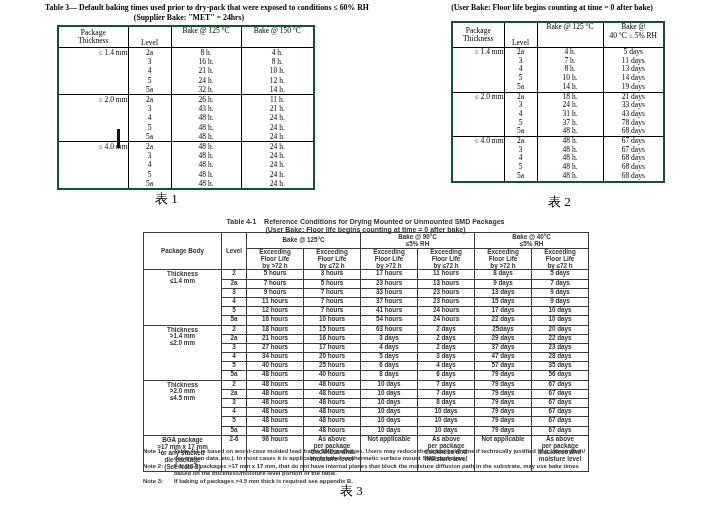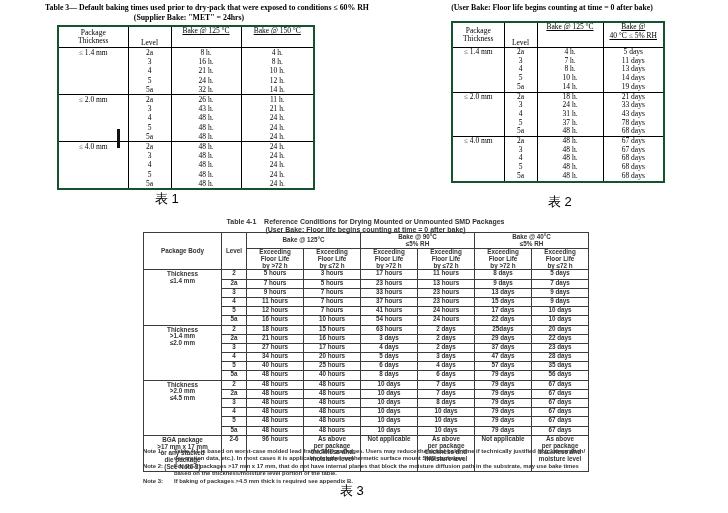--- a/index.html
+++ b/index.html
@@ -16,23 +16,23 @@
   #t2-title{left:376px;top:3px;width:352px;}
 
   
   table.simple{border-collapse:collapse;table-layout:fixed;border:2px solid #14532d;}
   table.simple th, table.simple td{padding:0;margin:0;font-weight:normal;
       font-family:"Liberation Serif", serif;overflow:hidden;}
   table.simple th{border-left:1px solid #000;border-bottom:1px solid #000;
       font-size:7.5px;line-height:8.5px;text-align:center;}
   table.simple td{border-left:1px solid #000;font-size:7.5px;text-align:center;}
   table.simple tr.gs td{border-top:1px solid #000;}
-  table.simple td.gcell{text-align:center;vertical-align:top;padding-left:0;}
+  table.simple td.gcell{text-align:right;vertical-align:top;padding-left:0;}
   table.simple th.th-level{vertical-align:bottom;}
-  table.simple th.th-bake{vertical-align:top;text-decoration:underline;}
+  table.simple th.th-bake{vertical-align:top;}
   #t1{left:57px;top:25px;width:256px;}
   #t1 td{height:9.2px;line-height:9.2px;}
   #t1 th{height:20px;}
   #t2{left:451px;top:21px;width:212px;}
   #t2 td{height:8.7px;line-height:8.7px;}
   #t2 th{height:24px;}
 
   
   #t3-title{left:143px;top:218px;width:445px;text-align:center;color:#333;
       font-family:"Liberation Sans", sans-serif;font-weight:bold;font-size:7px;line-height:7.5px;}
@@ -46,21 +46,21 @@
   table.scan thead tr.r2 th{height:19px;vertical-align:middle;}
   table.scan td{height:8.2px;vertical-align:top;}
   table.scan td.gcell{vertical-align:top;padding-top:1px;}
 
   
   #notes{left:143px;top:448px;width:452px;color:#333;
       font-family:"Liberation Sans", sans-serif;font-weight:bold;font-size:5.9px;line-height:7px;}
   .note{display:grid;grid-template-columns:29px 1fr;column-gap:2px;margin-bottom:1px;}
 
   
-  .cjk{font-family:Liberation Sans, sans-serif;font-size:13px;color:#000;}
+  .cjk{font-family:Liberation Serif, serif;font-size:13px;color:#000;}
   #cap1{left:155px;top:190px;}
   #cap2{left:548px;top:193px;}
   #cap3{left:340px;top:482px;}
 
   
   #cursor-mark{left:117px;top:129px;width:3px;height:19px;background:#111;}
 </style>
 </head>
 <body>
 

